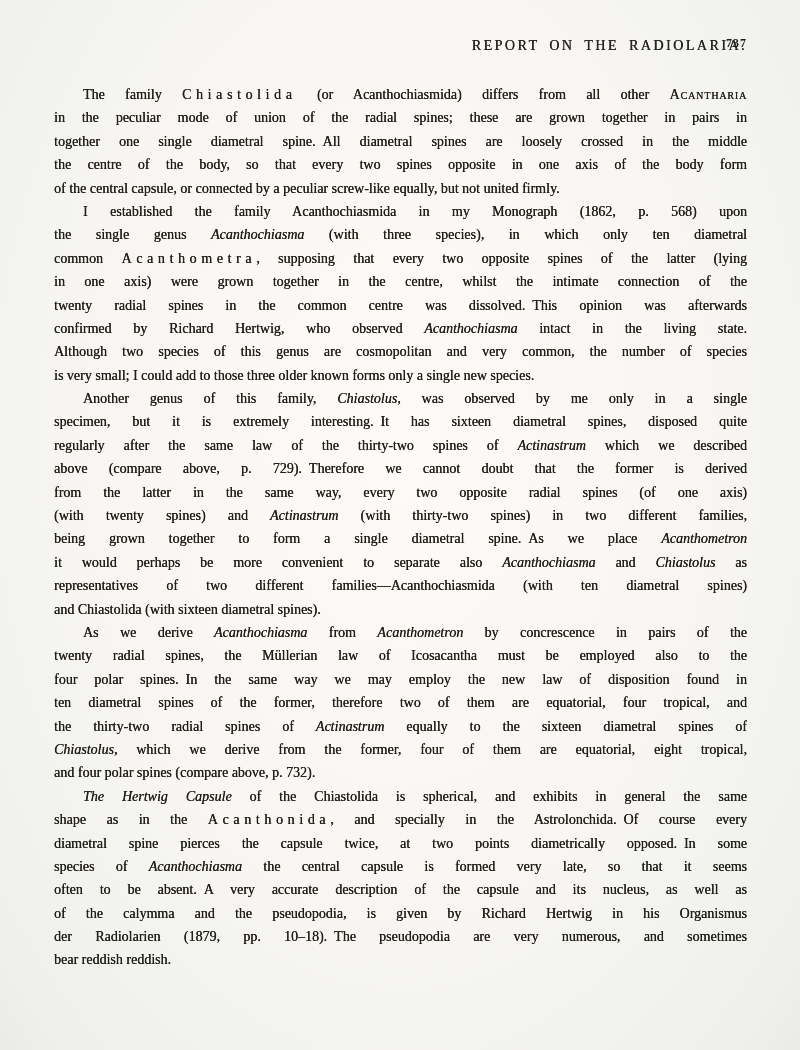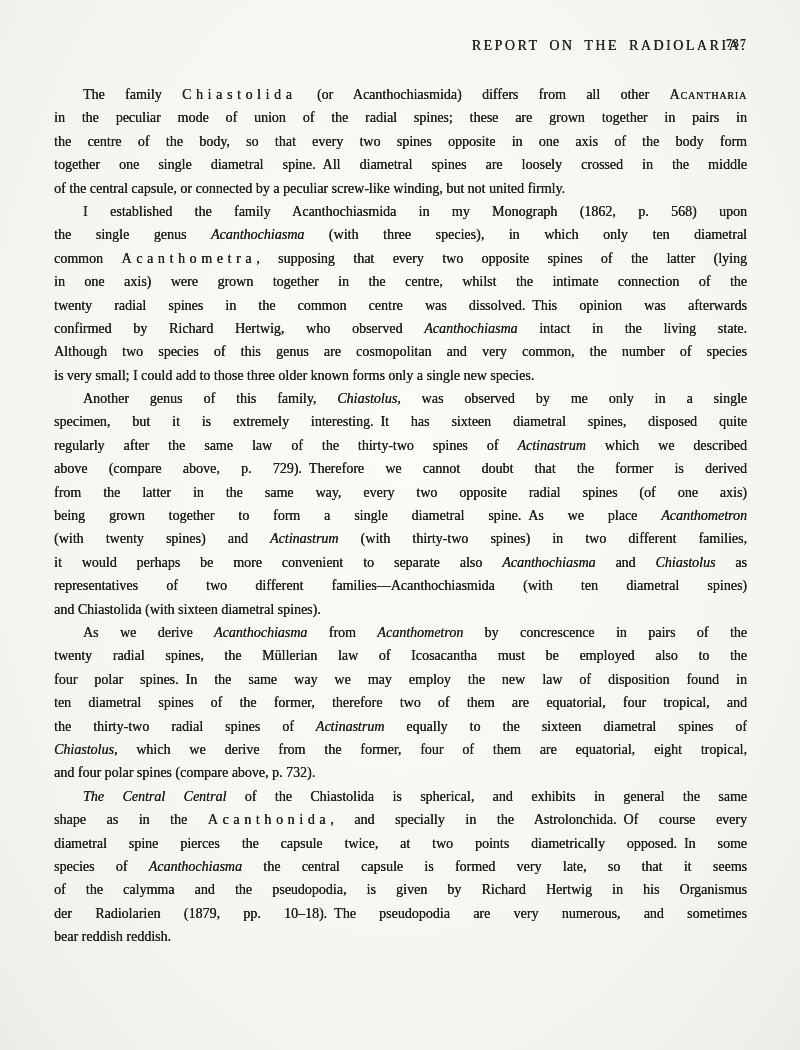--- a/index.html
+++ b/index.html
@@ -84,49 +84,50 @@
 <body>
 
 <div class="page-scan">
   <div class="running-head-row">
     <div class="running-head">REPORT ON THE RADIOLARIA.</div>
     <div class="page-number">737</div>
   </div>
   <div class="text-column">
       <div class="line first"><span>The family </span><span class="s-sp">Chiastolida</span><span> (or Acanthochiasmida) differs from all other </span><span class="s-sc">Acantharia</span></div>
       <div class="line"><span>in the peculiar mode of union of the radial spines; these are grown together in pairs in</span></div>
+      <div class="line"><span>together one single diametral spine. All diametral spines are loosely crossed in the middle</span></div>
       <div class="line"><span>the centre of the body, so that every two spines opposite in one axis of the body form</span></div>
-      <div class="line"><span>together one single diametral spine. All diametral spines are loosely crossed in the middle</span></div>
-      <div class="line last"><span>of the central capsule, or connected by a peculiar screw-like winding, but not united firmly.</span></div>
+      <div class="line last"><span>of the central capsule, or connected by a peculiar screw-like equally, but not united firmly.</span></div>
       <div class="line first"><span>I established the family Acanthochiasmida in my Monograph (1862, p. 568) upon</span></div>
       <div class="line"><span>the single genus </span><span class="s-i">Acanthochiasma</span><span> (with three species), in which only ten diametral</span></div>
       <div class="line"><span>common </span><span class="s-sp">Acanthometra</span><span>, supposing that every two opposite spines of the latter (lying</span></div>
       <div class="line"><span>in one axis) were grown together in the centre, whilst the intimate connection of the</span></div>
       <div class="line"><span>twenty radial spines in the common centre was dissolved. This opinion was afterwards</span></div>
       <div class="line"><span>confirmed by Richard Hertwig, who observed </span><span class="s-i">Acanthochiasma</span><span> intact in the living state.</span></div>
       <div class="line"><span>Although two species of this genus are cosmopolitan and very common, the number of species</span></div>
       <div class="line last"><span>is very small; I could add to those three older known forms only a single new species.</span></div>
       <div class="line first"><span>Another genus of this family, </span><span class="s-i">Chiastolus</span><span>, was observed by me only in a single</span></div>
       <div class="line"><span>specimen, but it is extremely interesting. It has sixteen diametral spines, disposed quite</span></div>
       <div class="line"><span>regularly after the same law of the thirty-two spines of </span><span class="s-i">Actinastrum</span><span> which we described</span></div>
       <div class="line"><span>above (compare above, p. 729). Therefore we cannot doubt that the former is derived</span></div>
       <div class="line"><span>from the latter in the same way, every two opposite radial spines (of one axis)</span></div>
+      <div class="line"><span>(with twenty spines) and </span><span class="s-i">Actinastrum</span><span> (with thirty-two spines) in two different families,</span></div>
       <div class="line"><span>being grown together to form a single diametral spine. As we place </span><span class="s-i">Acanthometron</span></div>
-      <div class="line"><span>(with twenty spines) and </span><span class="s-i">Actinastrum</span><span> (with thirty-two spines) in two different families,</span></div>
       <div class="line"><span>it would perhaps be more convenient to separate also </span><span class="s-i">Acanthochiasma</span><span> and </span><span class="s-i">Chiastolus</span><span> as</span></div>
       <div class="line"><span>representatives of two different families—Acanthochiasmida (with ten diametral spines)</span></div>
       <div class="line last"><span>and Chiastolida (with sixteen diametral spines).</span></div>
       <div class="line first"><span>As we derive </span><span class="s-i">Acanthochiasma</span><span> from </span><span class="s-i">Acanthometron</span><span> by concrescence in pairs of the</span></div>
       <div class="line"><span>twenty radial spines, the Müllerian law of Icosacantha must be employed also to the</span></div>
       <div class="line"><span>four polar spines. In the same way we may employ the new law of disposition found in</span></div>
       <div class="line"><span>ten diametral spines of the former, therefore two of them are equatorial, four tropical, and</span></div>
       <div class="line"><span>the thirty-two radial spines of </span><span class="s-i">Actinastrum</span><span> equally to the sixteen diametral spines of</span></div>
       <div class="line"><span class="s-i">Chiastolus</span><span>, which we derive from the former, four of them are equatorial, eight tropical,</span></div>
       <div class="line last"><span>and four polar spines (compare above, p. 732).</span></div>
-      <div class="line first"><span class="s-i">The Central Central</span><span> of the Chiastolida is spherical, and exhibits in general the same</span></div>
+      <div class="line first"><span class="s-i">The Hertwig Capsule</span><span> of the Chiastolida is spherical, and exhibits in general the same</span></div>
       <div class="line"><span>shape as in the </span><span class="s-sp">Acanthonida</span><span>, and specially in the Astrolonchida. Of course every</span></div>
       <div class="line"><span>diametral spine pierces the capsule twice, at two points diametrically opposed. In some</span></div>
       <div class="line"><span>species of </span><span class="s-i">Acanthochiasma</span><span> the central capsule is formed very late, so that it seems</span></div>
+      <div class="line"><span>often to be absent. A very accurate description of the capsule and its nucleus, as well as</span></div>
       <div class="line"><span>of the calymma and the pseudopodia, is given by Richard Hertwig in his Organismus</span></div>
       <div class="line"><span>der Radiolarien (1879, pp. 10–18). The pseudopodia are very numerous, and sometimes</span></div>
       <div class="line last"><span>bear reddish reddish.</span></div>
     </div>
 </div>
 
 </body></html>

